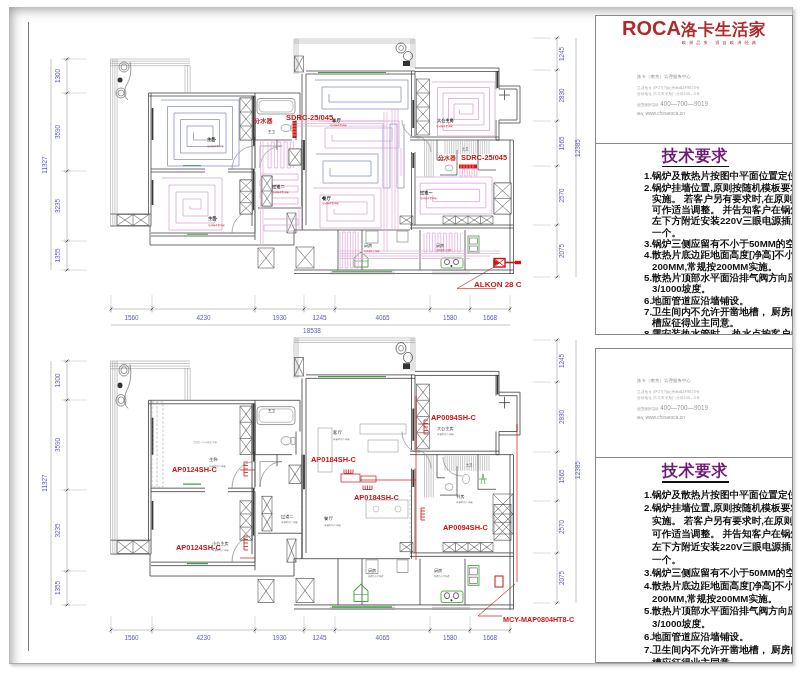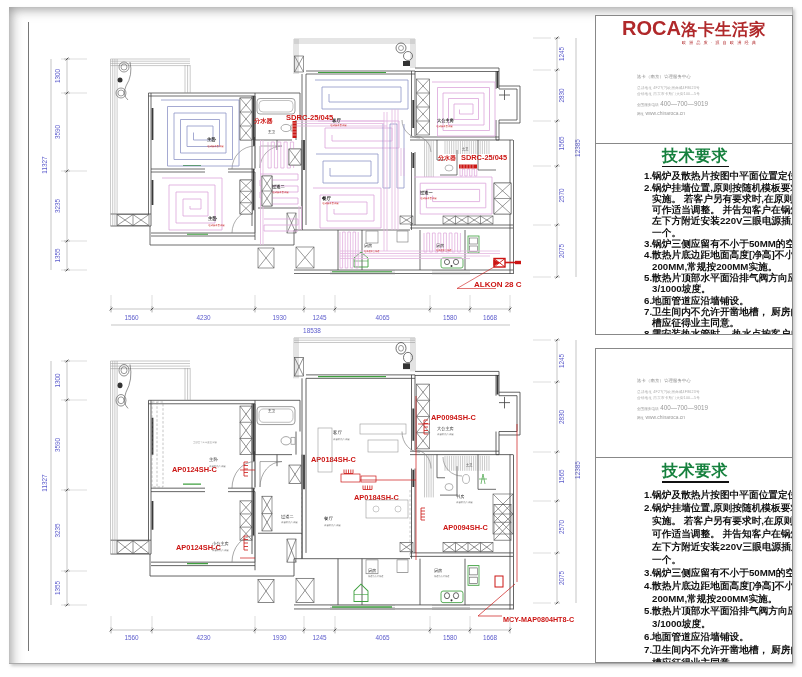--- a/index.html
+++ b/index.html
@@ -14,21 +14,21 @@
         font-family:"Liberation Sans",sans-serif; white-space:nowrap; line-height:17px; }
 .roca .cn { font-size:16.5px; letter-spacing:0.5px; }
 .rsub { color:#b0282a; font-size:4.2px; letter-spacing:3.1px; text-align:right; padding-right:33px; margin-top:2px; }
 .contact { text-align:left; padding-left:41px; margin-top:29px; }
 .cname { font-size:4.3px; color:#888; margin-bottom:6px; letter-spacing:0.2px;}
 .caddr { font-size:3.6px; color:#aaa; line-height:6.3px; letter-spacing:0.2px; }
 .cphone { font-size:6.3px; color:#999; margin-top:2px; line-height:7.5px; }
 .cweb { font-size:4.9px; color:#999; margin-top:1.5px; }
 .cl { font-size:3.6px; }
 .tech { padding:2px 6px 0 8px; overflow:hidden; }
-.ttitle { font-family:"Liberation Serif",serif; font-size:16px; font-weight:bold; color:#15803d;
+.ttitle { font-family:"Liberation Serif",serif; font-size:16px; font-weight:bold; color:#701a75;
    text-align:center; letter-spacing:0.5px; margin-top:1px; line-height:18px; }
 .tul { width:67px; height:1.8px; background:#111; margin:0.5px auto 3px auto; }
 .tbody { font-size:9.7px; font-weight:bold; color:#111; line-height:11.3px; white-space:nowrap;margin-left:40px; }
 .t2 .tbody { line-height:12.95px; margin-top:6px; }
 .t2 .tech { padding-top:3px; }
 .t2 .tul { height:2.4px; }
 svg { position:absolute; left:0; top:0; }
 </style></head><body>
 <div class="sheet"></div>
 <div class="innerline"></div>

